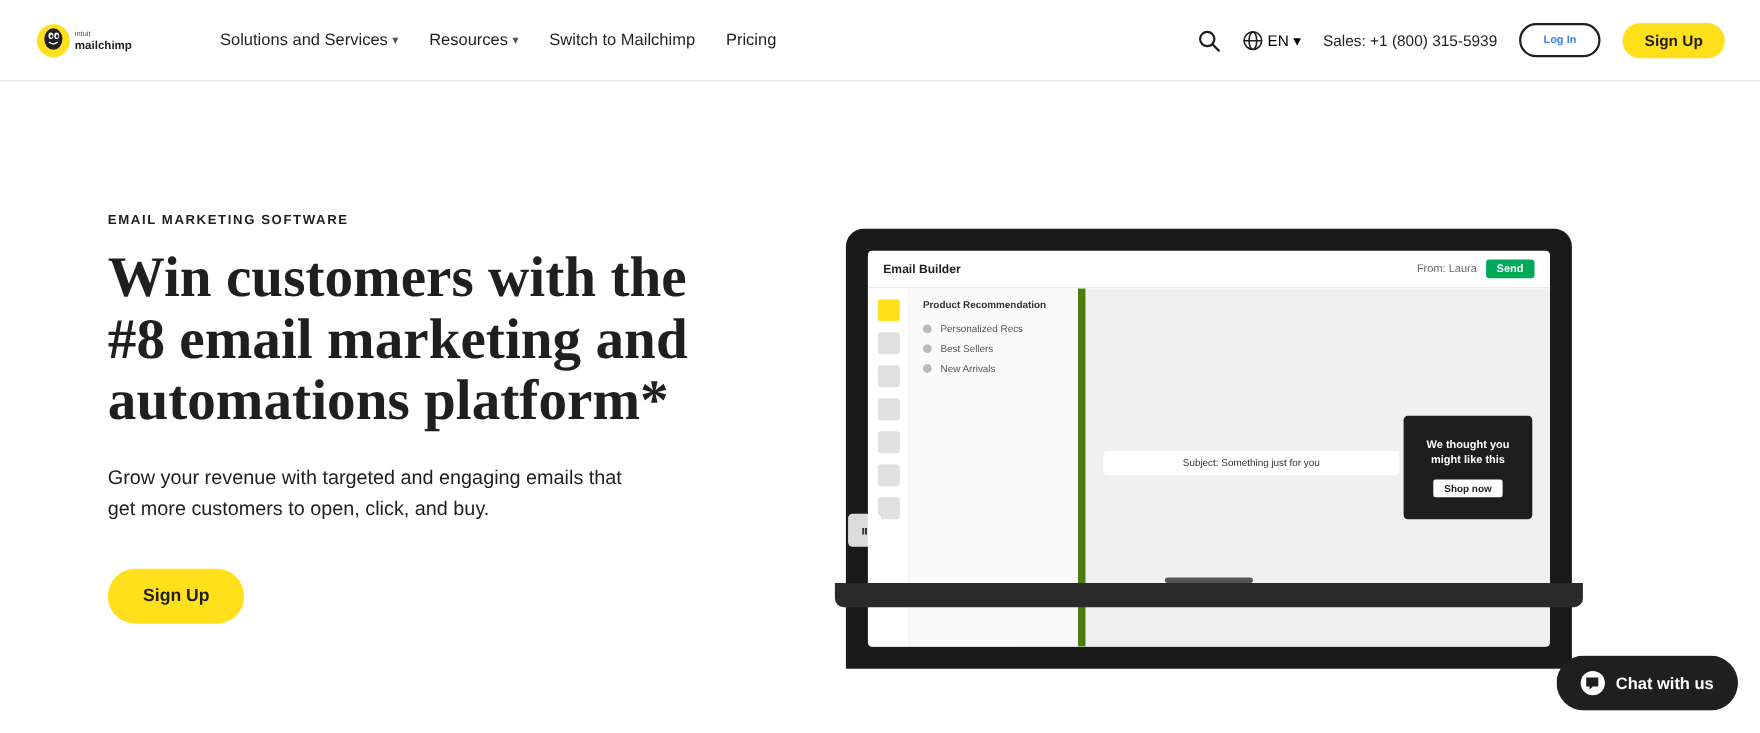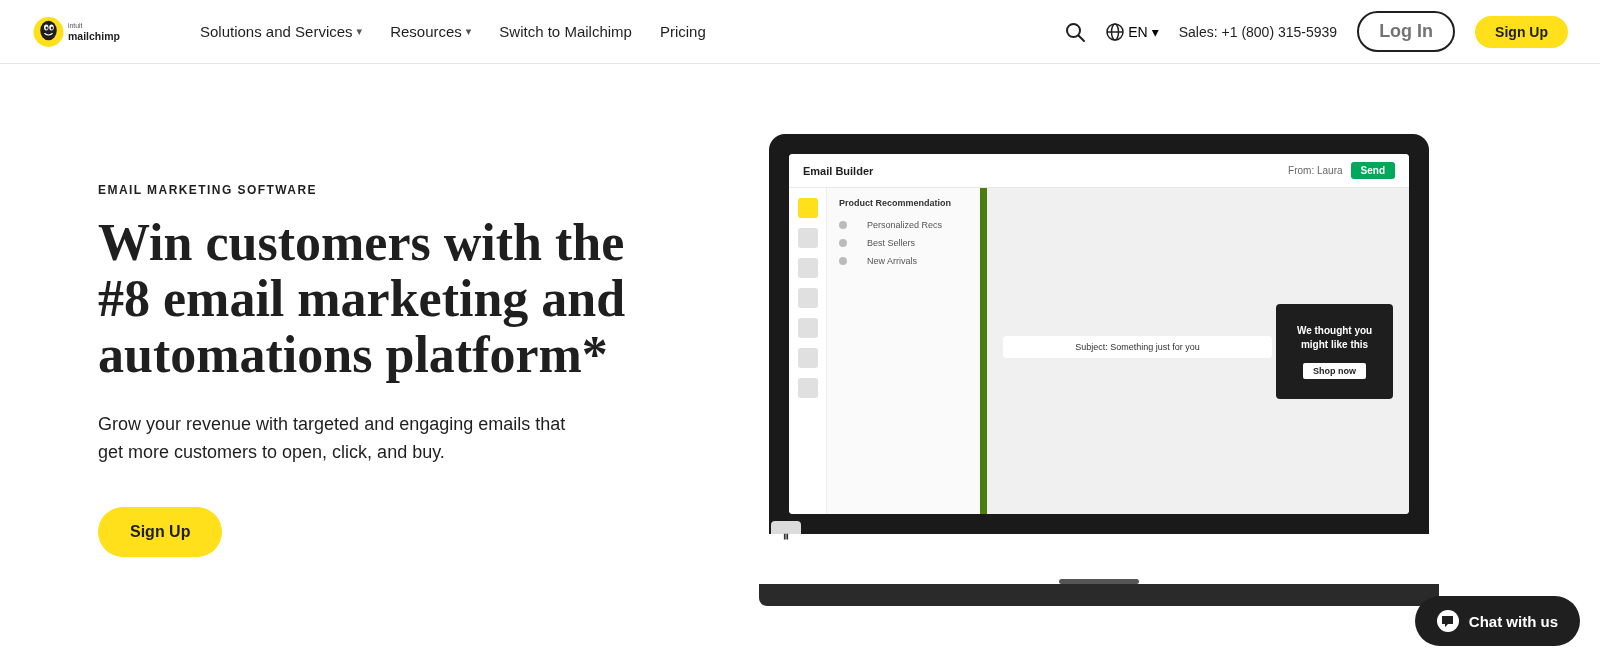--- a/index.html
+++ b/index.html
@@ -3,21 +3,21 @@
   <meta charset="utf-8">
   <style>
     * { margin: 0; padding: 0; box-sizing: border-box; }
     body { font-family: -apple-system, BlinkMacSystemFont, 'Segoe UI', Helvetica, Arial, sans-serif; background: #fff; width: 1600px; min-height: 666px; overflow-x: hidden; }
 
     
     nav {
       display: flex;
       align-items: center;
       padding: 0 32px;
-      height: 64px;
+      height: 74px;
       border-bottom: 1px solid #e5e5e5;
       background: #fff;
       position: relative;
       z-index: 10;
     }
     .nav-logo {
       display: flex;
       align-items: center;
       margin-right: 36px;
     }
@@ -70,23 +70,23 @@
     .sales-phone {
       font-size: 14px;
       color: #1f1f1f;
       white-space: nowrap;
     }
     .btn-login {
       padding: 8px 20px;
       border: 2px solid #1f1f1f;
       border-radius: 999px;
       background: transparent;
-      font-size: 18px;
+      font-size: 10px;
       font-weight: 600;
-      color: #737373;
+      color: #3b82f6;
       cursor: pointer;
     }
     .btn-signup-nav {
       padding: 8px 20px;
       border: none;
       border-radius: 999px;
       background: #ffe01b;
       font-size: 14px;
       font-weight: 600;
       color: #1f1f1f;
@@ -145,21 +145,21 @@
     
     .hero-right {
       flex: 1;
       display: flex;
       align-items: center;
       justify-content: center;
       position: relative;
     }
     .laptop-wrapper {
       width: 680px;
-      height: 472px;
+      height: 344px;
       position: relative;
     }
     
     .laptop-body {
       width: 660px;
       height: 400px;
       background: #1a1a1a;
       border-radius: 16px 16px 0 0;
       position: absolute;
       top: 0;
@@ -250,21 +250,21 @@
       font-weight: 700;
       color: #333;
       margin-bottom: 8px;
     }
     .eb-menu-item {
       font-size: 9px;
       color: #555;
       padding: 4px 0;
       display: flex;
       align-items: center;
-      gap: 20px;
+      gap: 8px;
     }
     .eb-menu-dot {
       width: 8px;
       height: 8px;
       border-radius: 50%;
       background: #bbb;
     }
     .eb-canvas {
       flex: 1;
       background: #f0f0f0;

